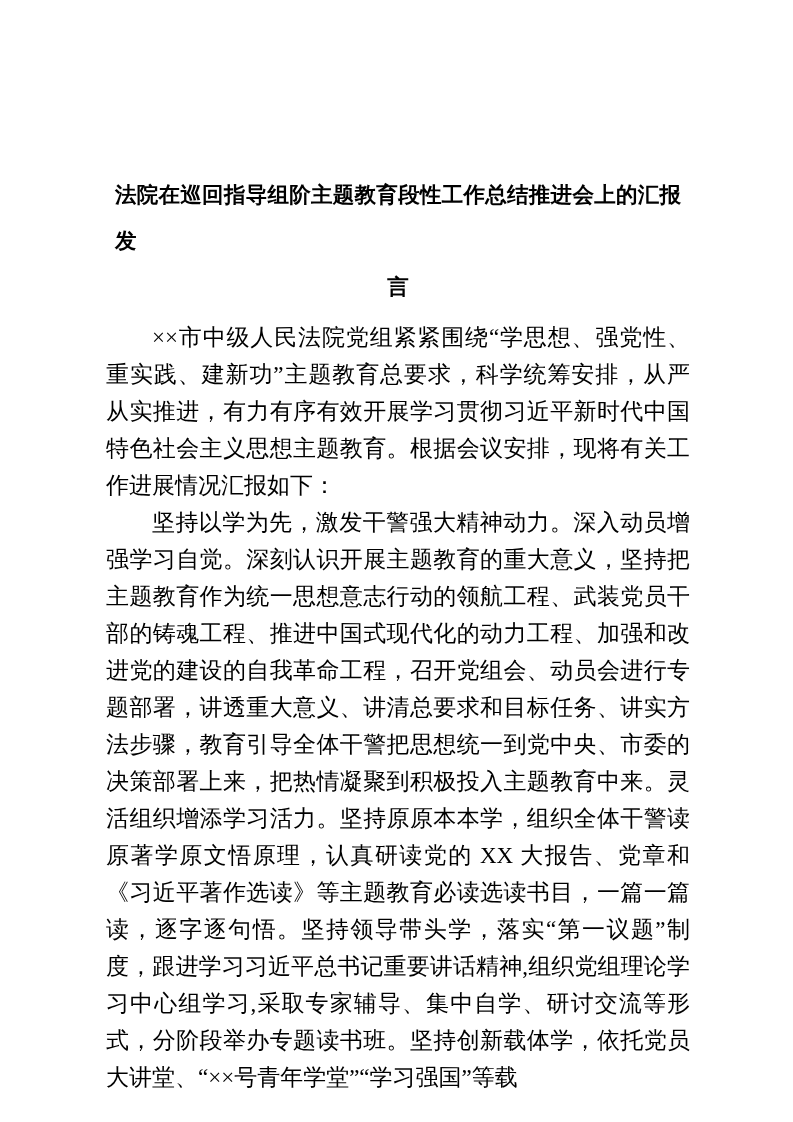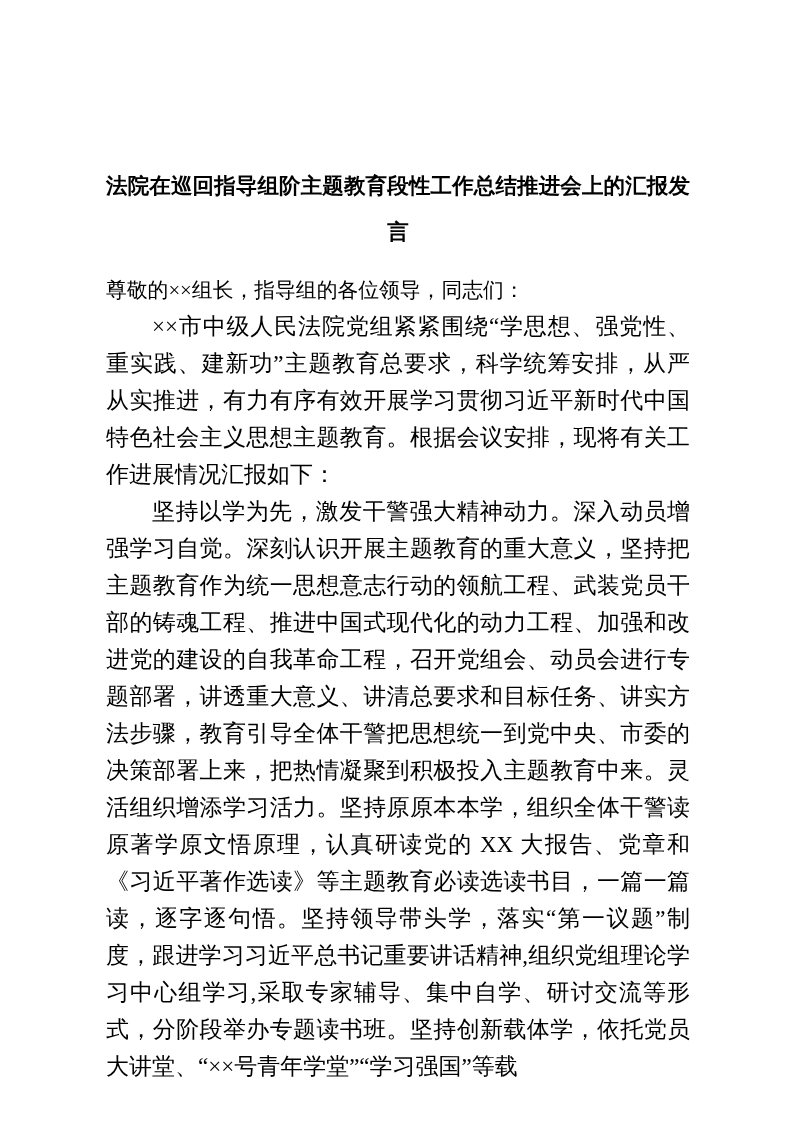--- a/index.html
+++ b/index.html
@@ -17,21 +17,21 @@
       overflow: hidden;
       font-family: "Liberation Serif", "DejaVu Serif", serif;
     }
     .doc {
       box-sizing: border-box;
       padding: 163px 103px 0 106px;
       width: 100%;
       height: 100%;
     }
     .doc-title {
-      margin: 0;
+      margin: 9px;
       padding: 0;
       font-size: 21.5px;
       font-weight: bold;
       line-height: 46px;
     }
     .title-line-1 {
       display: block;
       text-align: justify;
       text-align-last: justify;
       text-justify: inter-ideograph;
@@ -63,20 +63,19 @@
 <body>
 
 <div class="page">
   <div class="doc">
 
     <h1 class="doc-title">
       <span class="title-line-1">法院在巡回指导组阶主题教育段性工作总结推进会上的汇报发</span>
       <span class="title-line-2">言</span>
     </h1>
 
-    <p class="salutation">尊敬的××组长，指导组的各位领导，同志们：</p>
 
     <p class="para">××市中级人民法院党组紧紧围绕“学思想、强党性、重实践、建新功”主题教育总要求，科学统筹安排，从严从实推进，有力有序有效开展学习贯彻习近平新时代中国特色社会主义思想主题教育。根据会议安排，现将有关工作进展情况汇报如下：</p>
 
     <p class="para">坚持以学为先，激发干警强大精神动力。深入动员增强学习自觉。深刻认识开展主题教育的重大意义，坚持把主题教育作为统一思想意志行动的领航工程、武装党员干部的铸魂工程、推进中国式现代化的动力工程、加强和改进党的建设的自我革命工程，召开党组会、动员会进行专题部署，讲透重大意义、讲清总要求和目标任务、讲实方法步骤，教育引导全体干警把思想统一到党中央、市委的决策部署上来，把热情凝聚到积极投入主题教育中来。灵活组织增添学习活力。坚持原原本本学，组织全体干警读原著学原文悟原理，认真研读党的 XX 大报告、党章和《习近平著作选读》等主题教育必读选读书目，一篇一篇读，逐字逐句悟。坚持领导带头学，落实“第一议题”制度，跟进学习习近平总书记重要讲话精神,组织党组理论学习中心组学习,采取专家辅导、集中自学、研讨交流等形式，分阶段举办专题读书班。坚持创新载体学，依托党员大讲堂、“××号青年学堂”“学习强国”等载</p>
 
   </div>
 </div>
 
 </body></html>

